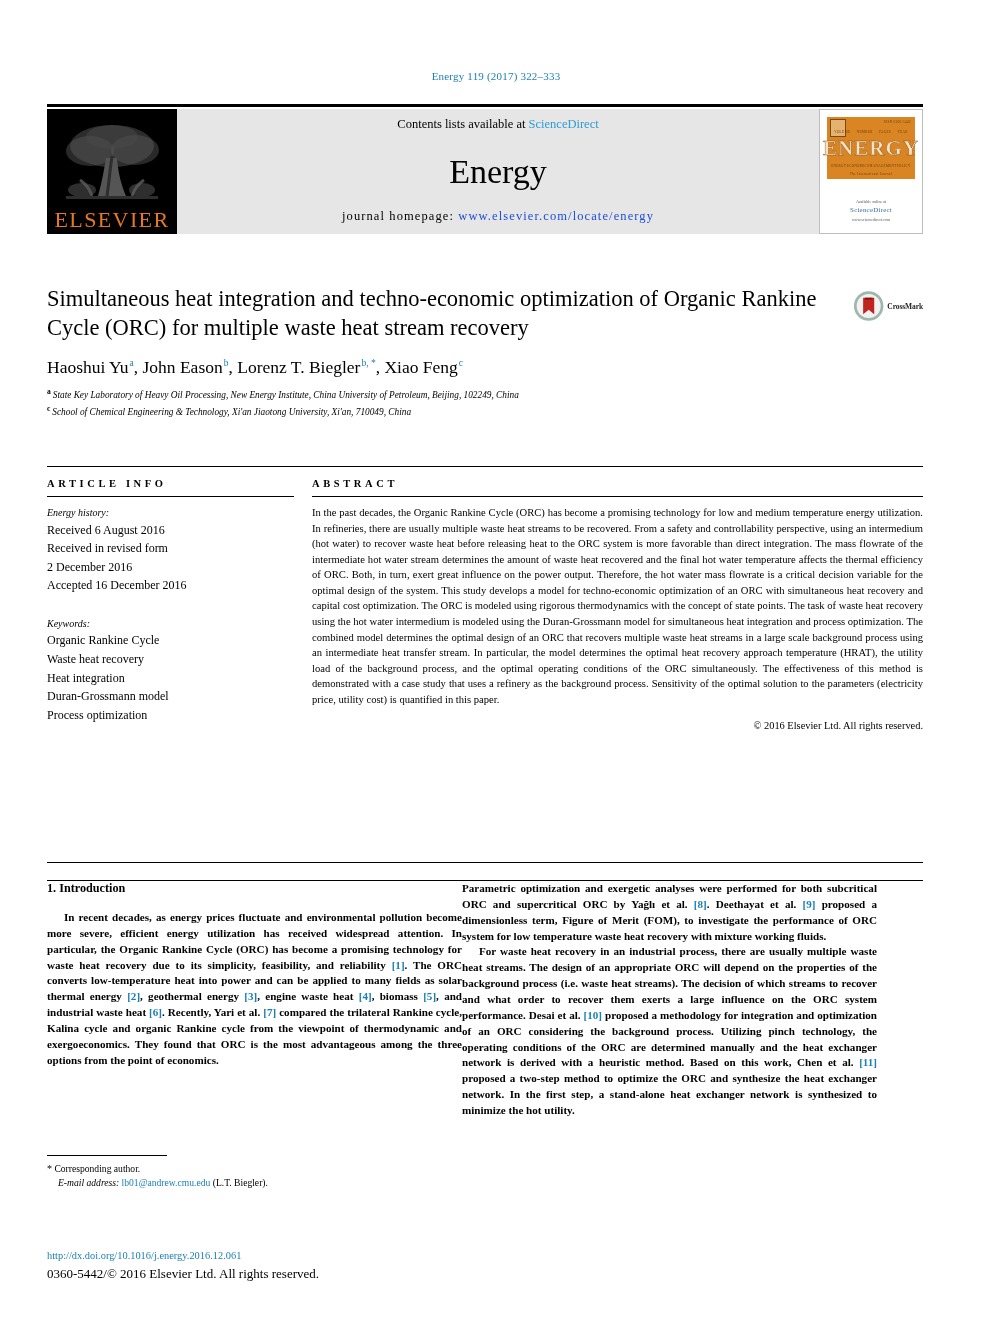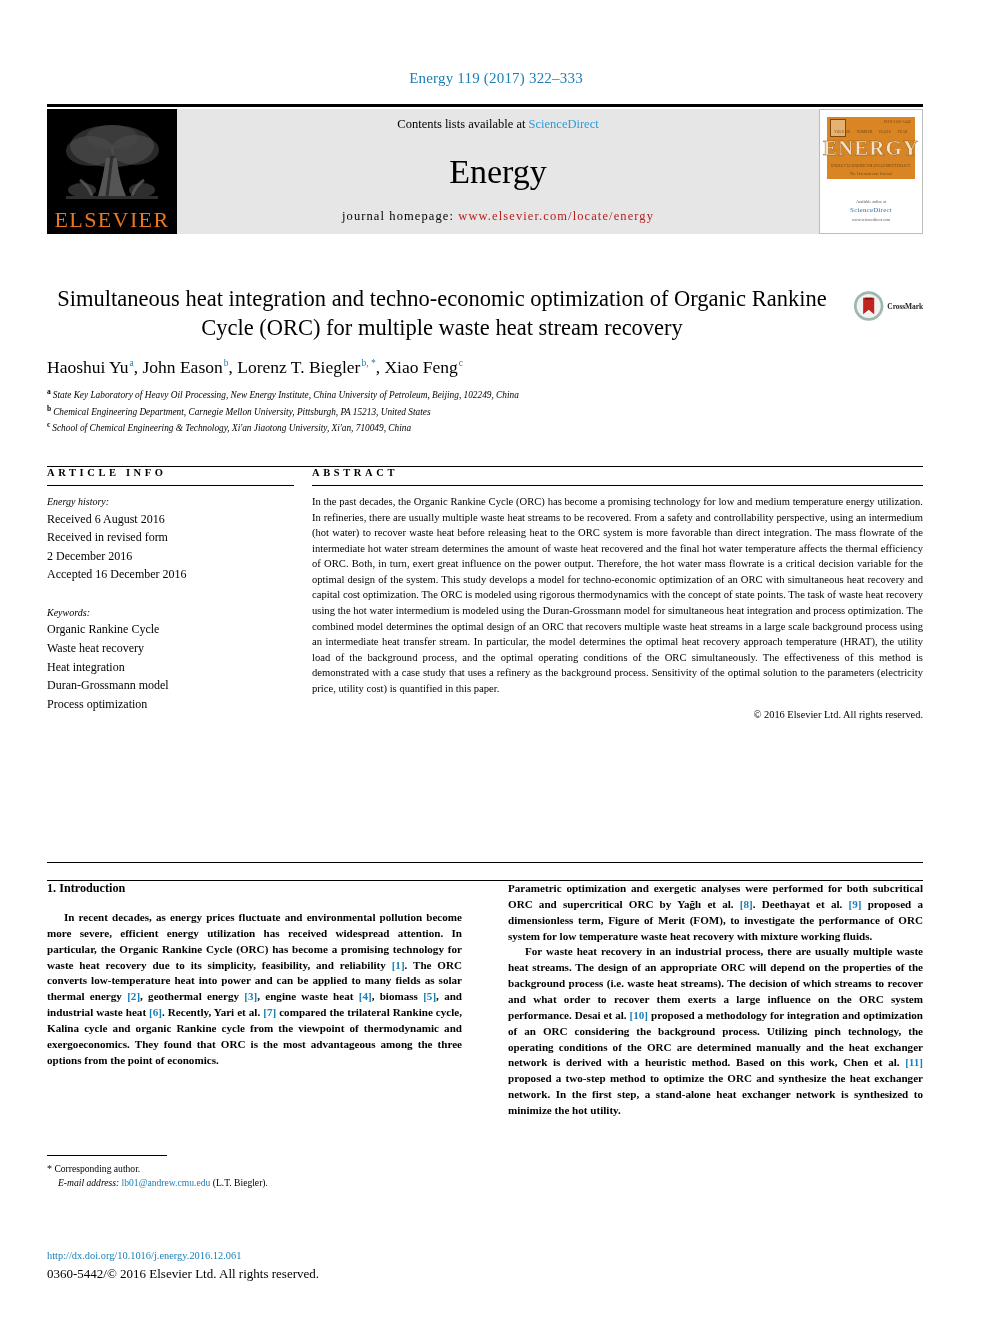--- a/index.html
+++ b/index.html
@@ -21,21 +21,21 @@
     padding: 0;
   }
 
   
   .running-head {
     position: absolute;
     top: 70px;
     left: 0;
     width: 992px;
     text-align: center;
-    font-size: 15px;
+    font-size: 11px;
     color: #1a7fb5;
     letter-spacing: .2px;
   }
 
   
   .masthead {
     position: absolute;
     top: 104px;
     left: 47px;
     width: 876px;
@@ -93,21 +93,21 @@
     line-height: 1;
     color: #000;
     margin-top: 2px;
   }
   .homepage-line {
     font-size: 12.5px;
     letter-spacing: 1.1px;
     color: #000;
   }
   .homepage-line .url {
-    color: #b91c1c;
+    color: #1d4ed8;
   }
   .cover-thumb {
     width: 104px;
     flex: 0 0 104px;
     border: 1px solid #bdbdbd;
     background: #fff;
     box-sizing: border-box;
     position: relative;
     overflow: hidden;
   }
@@ -167,21 +167,20 @@
     left: 47px;
     width: 876px;
   }
   .paper-title {
     font-size: 22.5px;
     line-height: 1.28;
     font-weight: normal;
     margin: 0;
     width: 790px;
     color: #000;
-    text-align: center;
   }
   .crossmark {
     position: absolute;
     right: 0;
     top: 0;
     width: 70px;
     height: 42px;
     display: flex;
     align-items: center;
   }
@@ -219,20 +218,21 @@
     margin-right: 2px;
   }
 
   
   .infoabs {
     position: absolute;
     top: 466px;
     left: 47px;
     width: 876px;
     border-top: 1px solid #000;
+    padding-top: 11px;
     box-sizing: border-box;
     display: flex;
   }
   .col-info {
     width: 265px;
     flex: 0 0 265px;
     padding-right: 18px;
     box-sizing: border-box;
   }
   .col-abs {
@@ -286,21 +286,20 @@
   }
   .body-rule-holder {
     position: absolute;
     top: 862px;
     left: 47px;
     width: 876px;
     border-top: 1px solid #000;
   }
   .cols {
     display: flex;
-    gap: 46px;
   }
   .col {
     width: 415px;
     flex: 0 0 415px;
   }
   h2.sec-title {
     font-size: 12.2px;
     font-weight: bold;
     margin: 0 0 14px 0;
   }
@@ -443,21 +442,20 @@
 
     <div class="authors">
       <span><span>Haoshui Yu</span><sup>a</sup></span>,
       <span><span>John Eason</span><sup>b</sup></span>,
       <span><span>Lorenz T. Biegler</span><sup>b, *</sup></span>,
       <span><span>Xiao Feng</span><sup>c</sup></span>
     </div>
 
     <div class="affils">
       <div><sup>a</sup><span>State Key Laboratory of Heavy Oil Processing, New Energy Institute, China University of Petroleum, Beijing, 102249, China</span></div>
-      <div><sup>b</sup><span>Chemical Engineering Department, Carnegie Mellon University, Pittsburgh, PA 15213, United States</span></div>
       <div><sup>c</sup><span>School of Chemical Engineering &amp; Technology, Xi'an Jiaotong University, Xi'an, 710049, China</span></div>
     </div>
   </div>
 
   <div class="infoabs">
 
     <div class="col-info">
       <div class="sec-head">ARTICLE INFO</div>
       <div class="rule-thin"></div>
       <p class="info-sub">Energy history:</p>

